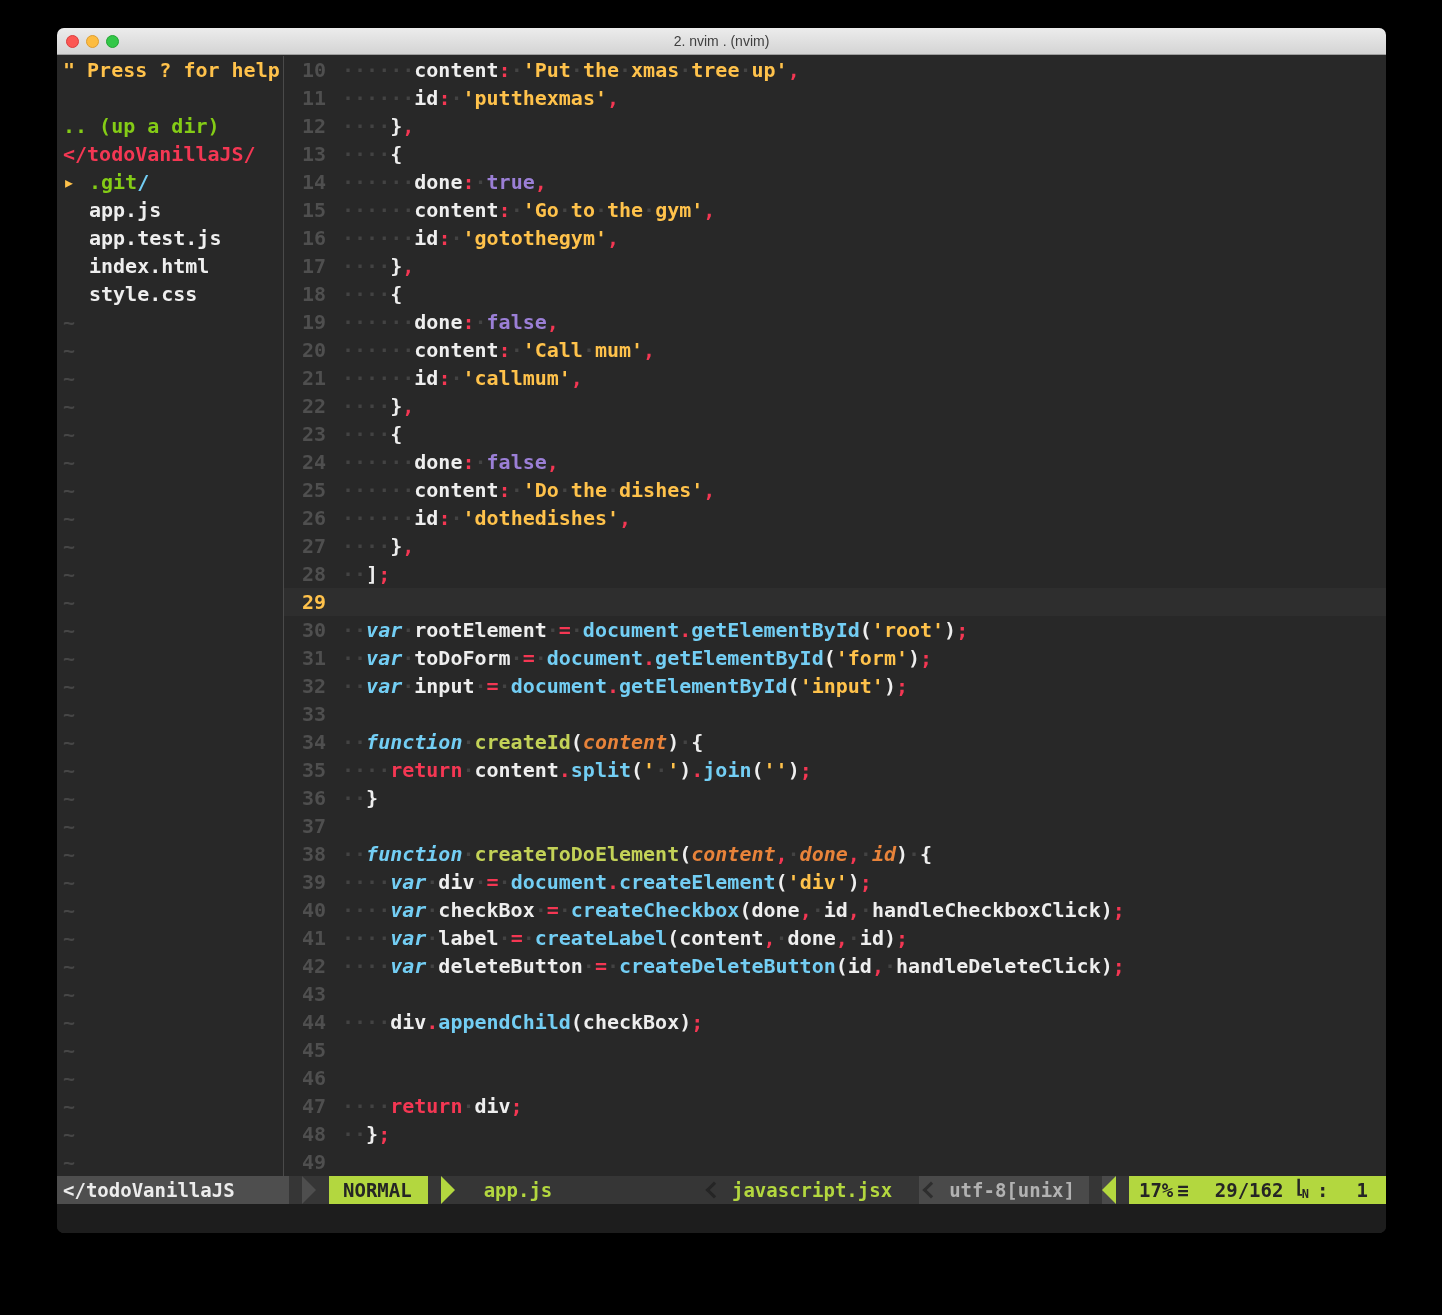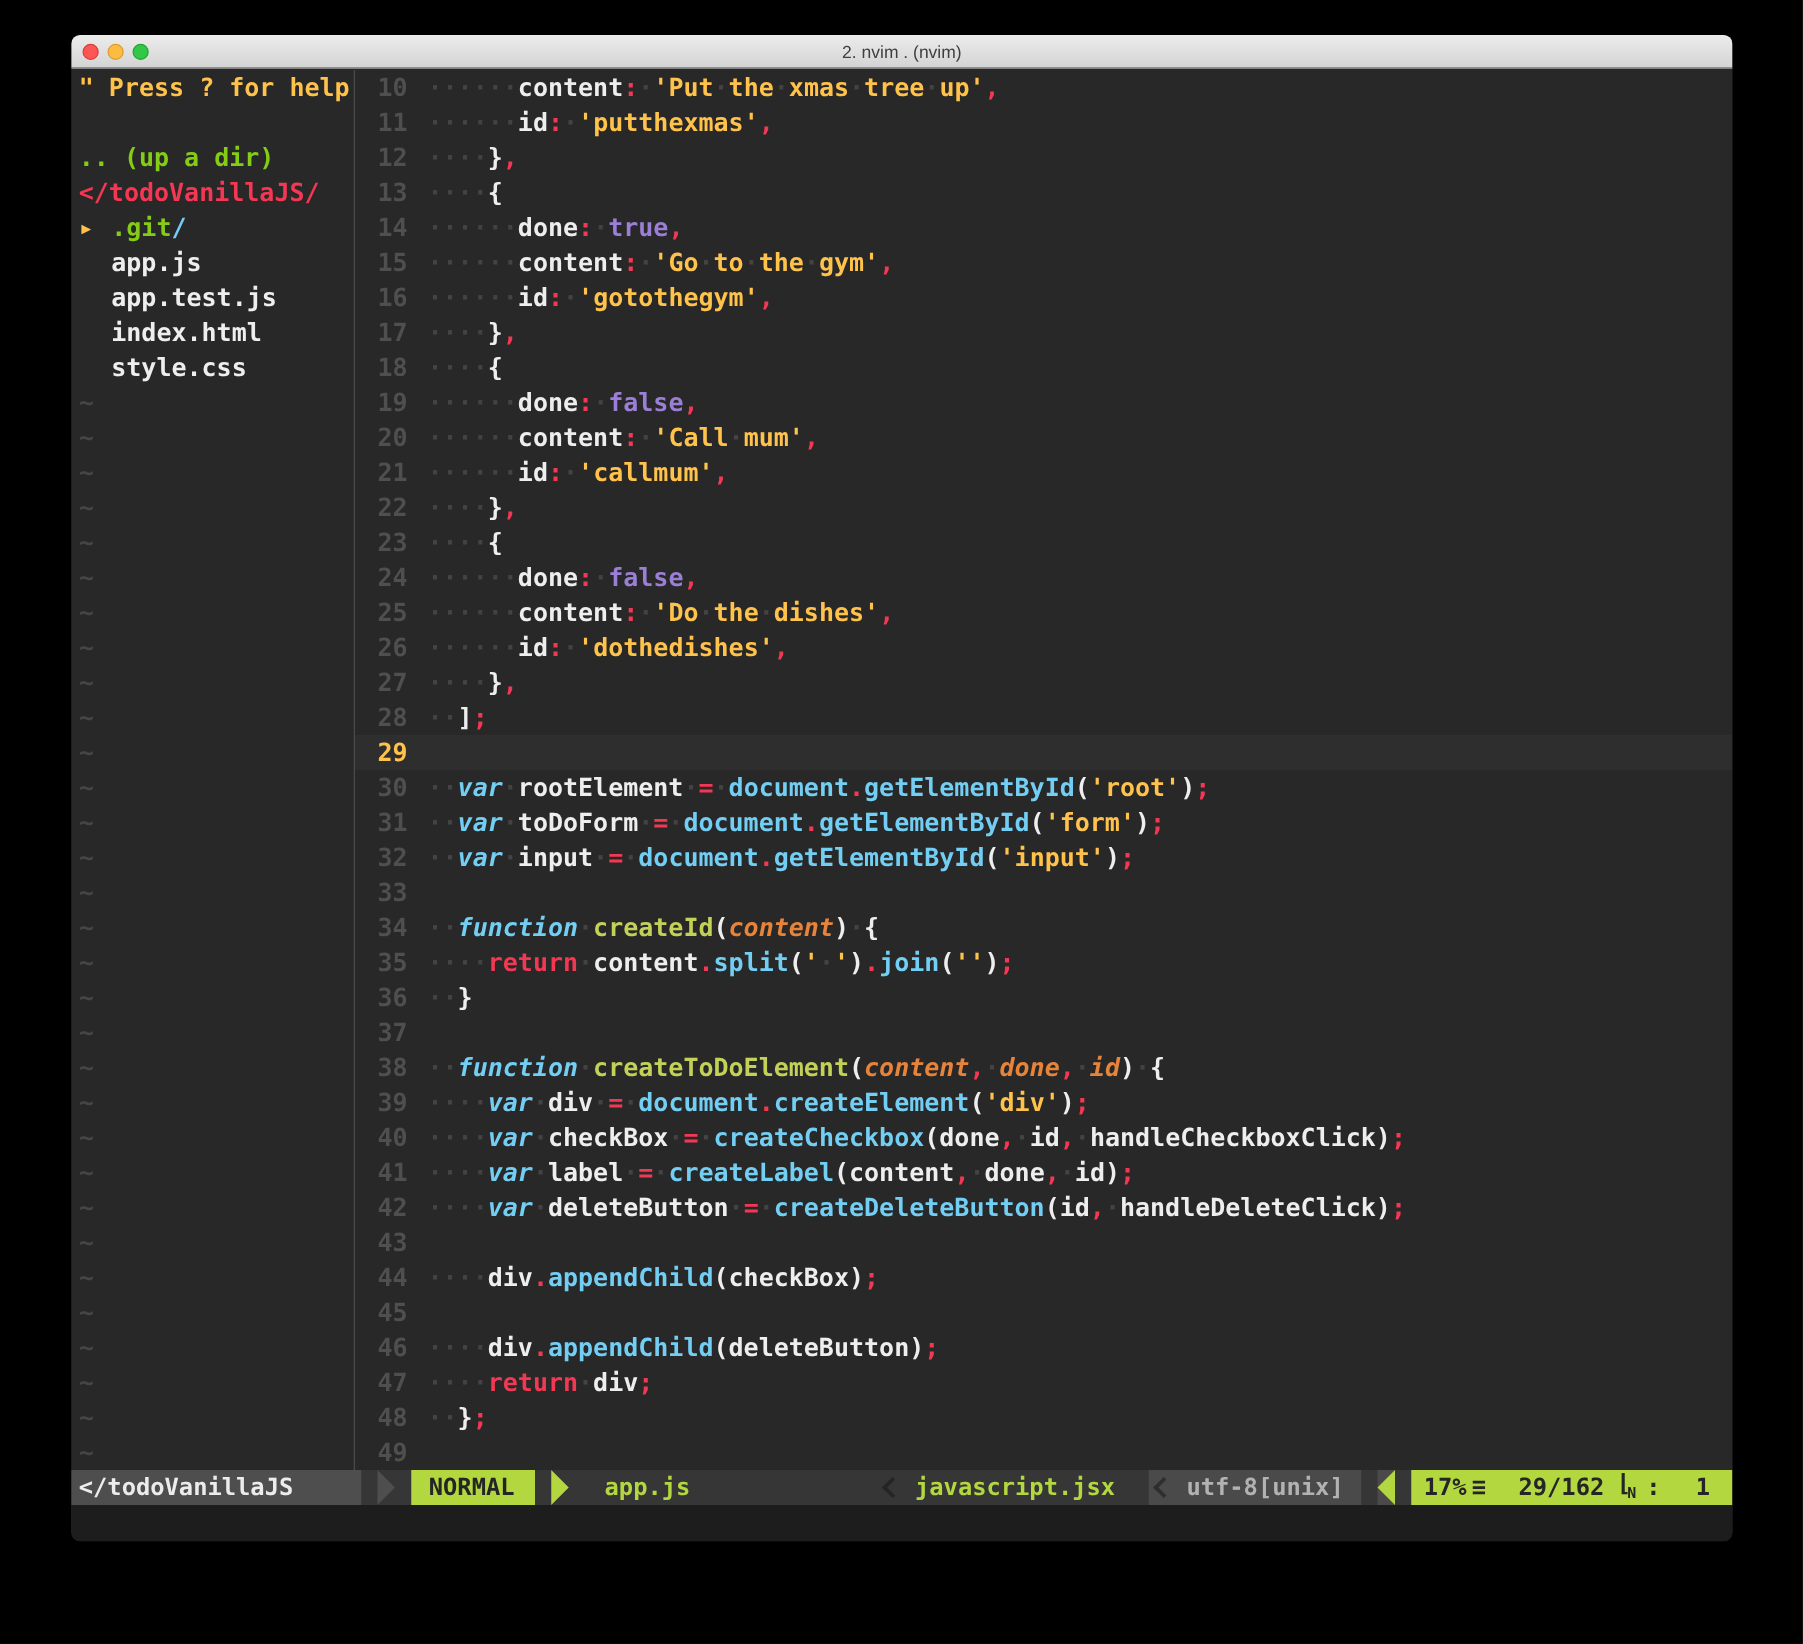--- a/index.html
+++ b/index.html
@@ -171,21 +171,21 @@
           <div class="row erow"><span class="lnum">36</span><span class="lgap"></span><span class="code"><span class="tk tk-w"><span class="sp">·</span><span class="sp">·</span>}</span></span></div>
           <div class="row erow"><span class="lnum">37</span><span class="lgap"></span><span class="code"></span></div>
           <div class="row erow"><span class="lnum">38</span><span class="lgap"></span><span class="code"><span class="tk tk-w"><span class="sp">·</span><span class="sp">·</span></span><span class="tk tk-k">function</span><span class="tk tk-w"><span class="sp">·</span></span><span class="tk tk-f">createToDoElement</span><span class="tk tk-w">(</span><span class="tk tk-a">content</span><span class="tk tk-p">,</span><span class="tk tk-w"><span class="sp">·</span></span><span class="tk tk-a">done</span><span class="tk tk-p">,</span><span class="tk tk-w"><span class="sp">·</span></span><span class="tk tk-a">id</span><span class="tk tk-w">)<span class="sp">·</span>{</span></span></div>
           <div class="row erow"><span class="lnum">39</span><span class="lgap"></span><span class="code"><span class="tk tk-w"><span class="sp">·</span><span class="sp">·</span><span class="sp">·</span><span class="sp">·</span></span><span class="tk tk-k">var</span><span class="tk tk-w"><span class="sp">·</span>div<span class="sp">·</span></span><span class="tk tk-p">=</span><span class="tk tk-w"><span class="sp">·</span></span><span class="tk tk-c">document</span><span class="tk tk-p">.</span><span class="tk tk-c">createElement</span><span class="tk tk-w">(</span><span class="tk tk-s">'div'</span><span class="tk tk-w">)</span><span class="tk tk-p">;</span></span></div>
           <div class="row erow"><span class="lnum">40</span><span class="lgap"></span><span class="code"><span class="tk tk-w"><span class="sp">·</span><span class="sp">·</span><span class="sp">·</span><span class="sp">·</span></span><span class="tk tk-k">var</span><span class="tk tk-w"><span class="sp">·</span>checkBox<span class="sp">·</span></span><span class="tk tk-p">=</span><span class="tk tk-w"><span class="sp">·</span></span><span class="tk tk-c">createCheckbox</span><span class="tk tk-w">(done</span><span class="tk tk-p">,</span><span class="tk tk-w"><span class="sp">·</span>id</span><span class="tk tk-p">,</span><span class="tk tk-w"><span class="sp">·</span>handleCheckboxClick)</span><span class="tk tk-p">;</span></span></div>
           <div class="row erow"><span class="lnum">41</span><span class="lgap"></span><span class="code"><span class="tk tk-w"><span class="sp">·</span><span class="sp">·</span><span class="sp">·</span><span class="sp">·</span></span><span class="tk tk-k">var</span><span class="tk tk-w"><span class="sp">·</span>label<span class="sp">·</span></span><span class="tk tk-p">=</span><span class="tk tk-w"><span class="sp">·</span></span><span class="tk tk-c">createLabel</span><span class="tk tk-w">(content</span><span class="tk tk-p">,</span><span class="tk tk-w"><span class="sp">·</span>done</span><span class="tk tk-p">,</span><span class="tk tk-w"><span class="sp">·</span>id)</span><span class="tk tk-p">;</span></span></div>
           <div class="row erow"><span class="lnum">42</span><span class="lgap"></span><span class="code"><span class="tk tk-w"><span class="sp">·</span><span class="sp">·</span><span class="sp">·</span><span class="sp">·</span></span><span class="tk tk-k">var</span><span class="tk tk-w"><span class="sp">·</span>deleteButton<span class="sp">·</span></span><span class="tk tk-p">=</span><span class="tk tk-w"><span class="sp">·</span></span><span class="tk tk-c">createDeleteButton</span><span class="tk tk-w">(id</span><span class="tk tk-p">,</span><span class="tk tk-w"><span class="sp">·</span>handleDeleteClick)</span><span class="tk tk-p">;</span></span></div>
           <div class="row erow"><span class="lnum">43</span><span class="lgap"></span><span class="code"></span></div>
           <div class="row erow"><span class="lnum">44</span><span class="lgap"></span><span class="code"><span class="tk tk-w"><span class="sp">·</span><span class="sp">·</span><span class="sp">·</span><span class="sp">·</span>div</span><span class="tk tk-p">.</span><span class="tk tk-c">appendChild</span><span class="tk tk-w">(checkBox)</span><span class="tk tk-p">;</span></span></div>
           <div class="row erow"><span class="lnum">45</span><span class="lgap"></span></div>
-          <div class="row erow"><span class="lnum">46</span><span class="lgap"></span><span class="code"><span class="tk tk-w"><span class="sp">·</span><span class="sp">·</span><span class="sp">·</span><span class="sp">·</span>div</span><span class="tk tk-p">.</span><span class="tk tk-c">appendChild</span><span class="tk tk-w">(deleteButton)</span><span class="tk tk-p">;</span></span></div>
+          <div class="row erow"><span class="lnum">46</span><span class="lgap"></span></div>
           <div class="row erow"><span class="lnum">47</span><span class="lgap"></span><span class="code"><span class="tk tk-w"><span class="sp">·</span><span class="sp">·</span><span class="sp">·</span><span class="sp">·</span></span><span class="tk tk-p">return</span><span class="tk tk-w"><span class="sp">·</span>div</span><span class="tk tk-p">;</span></span></div>
           <div class="row erow"><span class="lnum">48</span><span class="lgap"></span><span class="code"><span class="tk tk-w"><span class="sp">·</span><span class="sp">·</span>}</span><span class="tk tk-p">;</span></span></div>
           <div class="row erow"><span class="lnum">49</span><span class="lgap"></span><span class="code"></span></div>
         </div>
     </div>
 
     <div class="statusline">
       <div class="st-left">&lt;/todoVanillaJS</div>
       <div class="pl-arrow from-gray"></div>
       <div class="st-mode">NORMAL</div>

